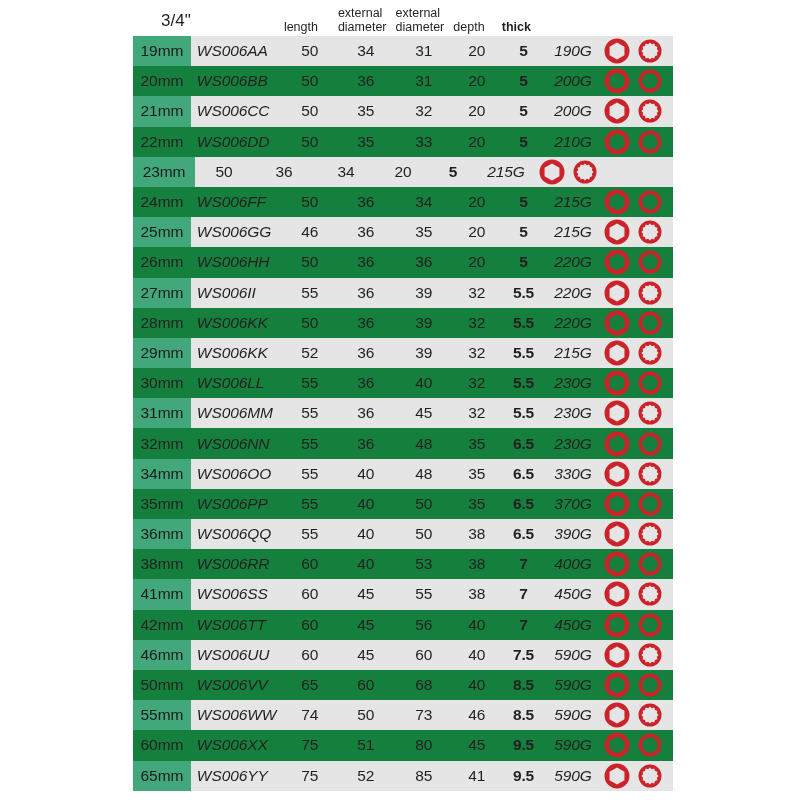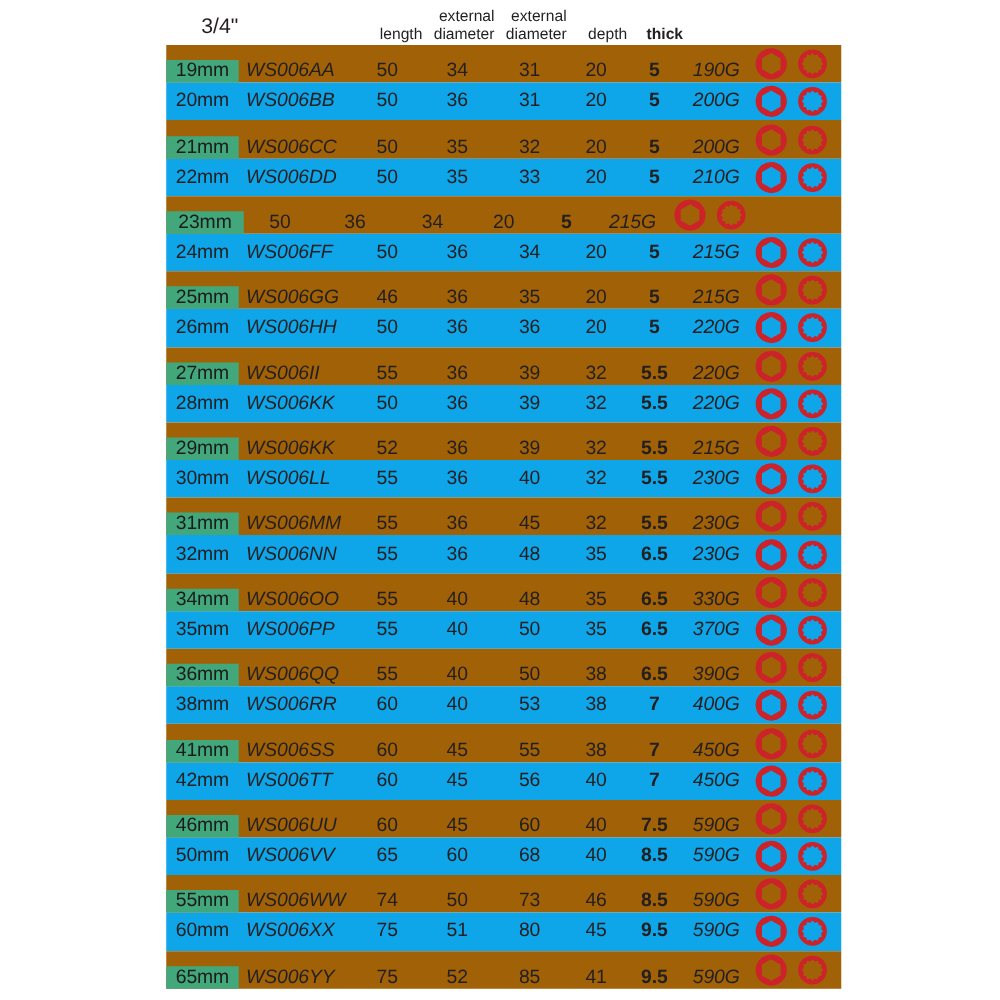--- a/index.html
+++ b/index.html
@@ -31,21 +31,21 @@
     width: 540px;
     height: 36px;
     display: flex;
     align-items: flex-end;
   }
   .hcell {
     box-sizing: border-box;
     font-size: 12.5px;
     color: #231f20;
     line-height: 1.08;
-    text-align: right;
+    text-align: left;
     padding-bottom: 2px;
     white-space: pre-line;
   }
   .hcell.title {
     font-size: 17px;
     font-weight: 400;
     text-align: left;
     padding-left: 28px;
     padding-bottom: 6px;
     color: #231f20;
@@ -67,25 +67,24 @@
   #rows {
     position: absolute;
     left: 133px;
     top: 36px;
     width: 540px;
   }
   .row {
     display: flex;
     align-items: stretch;
     height: 30.2px;
-    background: #0ea5e9;
+    background: #15803d;
   }
   .row.alt {
-    background: #a16207;
-    align-items: flex-end;
+    background: #e5e5e5;
   }
   .cell {
     box-sizing: border-box;
     display: flex;
     align-items: center;
     justify-content: center;
     font-size: 15.5px;
     color: #231f20;
     letter-spacing: -0.1px;
   }

